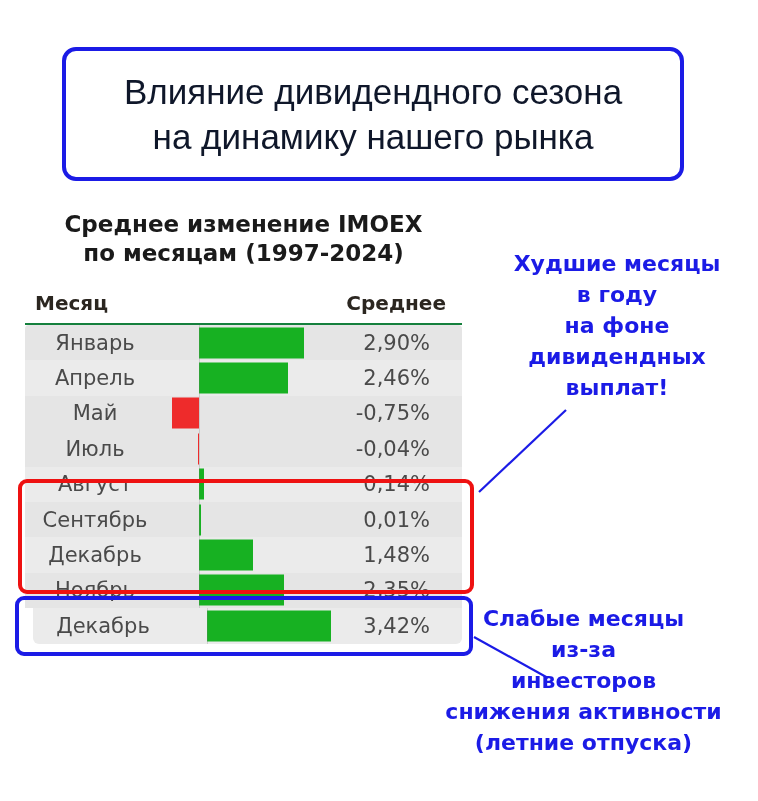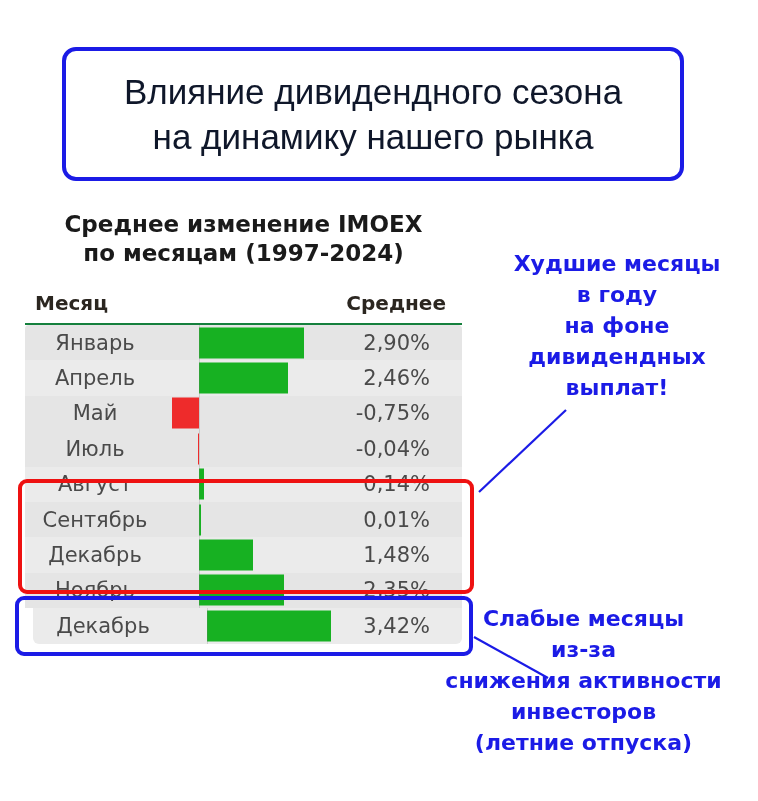--- a/index.html
+++ b/index.html
@@ -216,18 +216,18 @@
     <div>Худшие месяцы</div>
     <div>в году</div>
     <div>на фоне</div>
     <div>дивидендных</div>
     <div>выплат!</div>
   </div>
 
   <div class="ann ann-2">
     <div>Слабые месяцы</div>
     <div>из-за</div>
+    <div>инвесторов</div>
     <div>снижения активности</div>
-    <div>инвесторов</div>
     <div>(летние отпуска)</div>
   </div>
 
 </div>
 
 </body></html>

